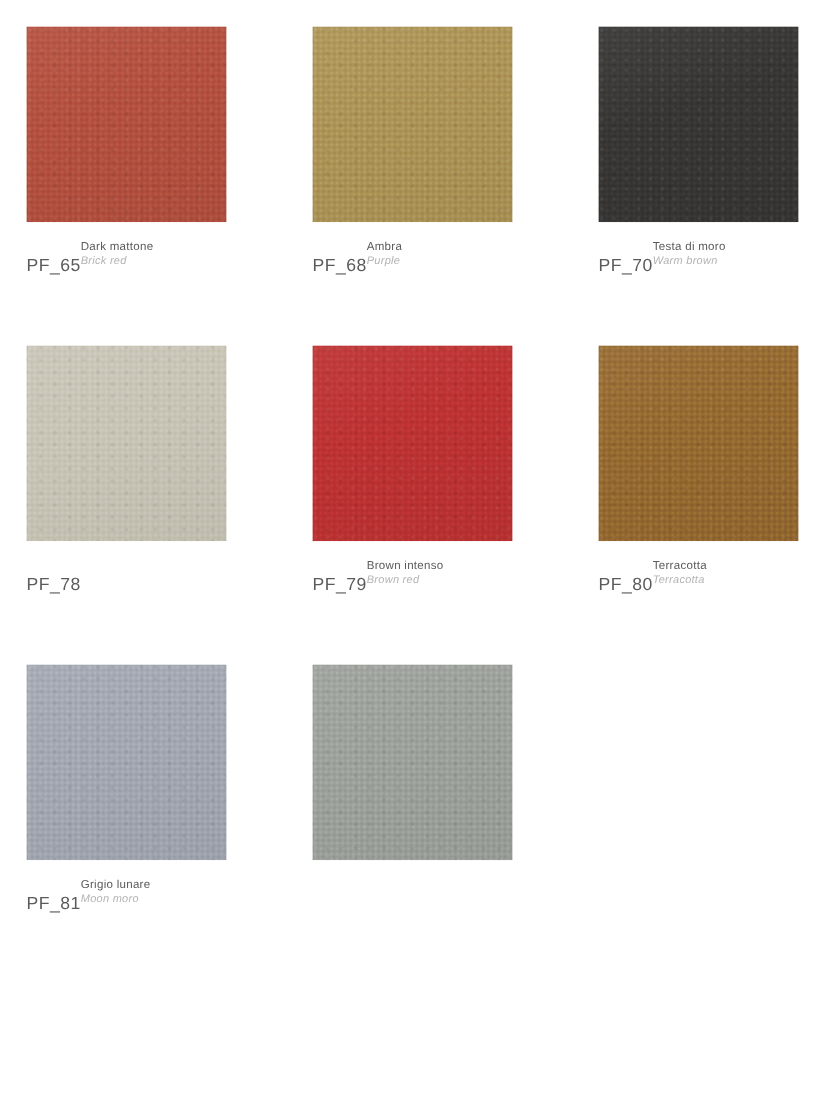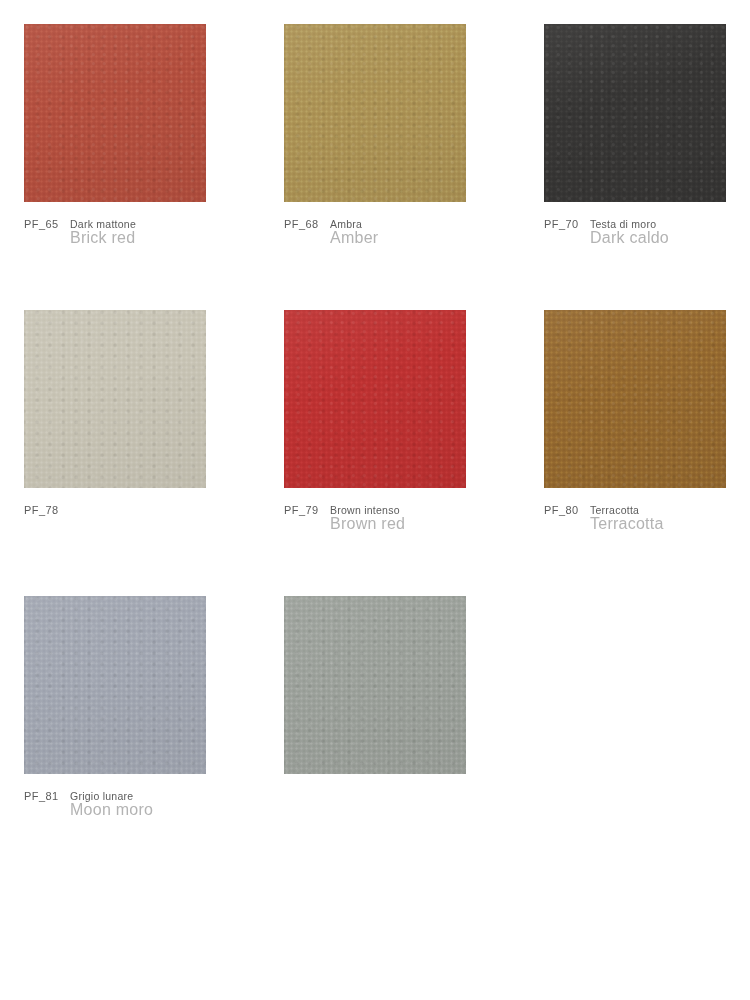--- a/index.html
+++ b/index.html
@@ -77,43 +77,45 @@
   }
 
   
   .swatch-caption {
     display: flex;
     align-items: flex-start;
     margin-top: 15px;
   }
   .swatch-code {
     flex: 0 0 46px;
-    font-size: 11px;
+    font-size: 16px;
     line-height: 14px;
     letter-spacing: 0.45px;
     color: #5b5b5b;
     white-space: nowrap;
+    margin-top: 18px;
   }
   .swatch-names {
     flex: 1 1 auto;
     min-width: 0;
   }
   .swatch-name-it {
     font-size: 10.5px;
     line-height: 14px;
     letter-spacing: 0.25px;
     color: #5b5b5b;
     white-space: nowrap;
   }
   .swatch-name-en {
-    font-size: 16px;
+    font-size: 10px;
     line-height: 14px;
     letter-spacing: 0.25px;
     color: #b3b3b3;
     white-space: nowrap;
+    font-style: italic;
   }
 </style>
 </head>
 <body>
 
 <div id="catalog-page">
   <div class="swatch-grid">
       <div class="swatch-cell">
         <div class="swatch-chip">
           <div class="chip-base" style="background: rgb(180, 80, 63);"></div>
@@ -133,36 +135,36 @@
         <div class="swatch-chip">
           <div class="chip-base" style="background: rgb(173, 148, 86);"></div>
           <div class="chip-grain"></div>
           <div class="chip-grain-coarse"></div>
           <div class="chip-shade"></div>
         </div>
         <div class="swatch-caption">
           <div class="swatch-code">PF_68</div>
           <div class="swatch-names">
             <div class="swatch-name-it">Ambra</div>
-            <div class="swatch-name-en">Amber</div>
+            <div class="swatch-name-en">Purple</div>
           </div>
         </div>
       </div>
       <div class="swatch-cell">
         <div class="swatch-chip">
           <div class="chip-base" style="background: rgb(55, 54, 53);"></div>
           <div class="chip-grain"></div>
           <div class="chip-grain-coarse"></div>
           <div class="chip-shade"></div>
         </div>
         <div class="swatch-caption">
           <div class="swatch-code">PF_70</div>
           <div class="swatch-names">
             <div class="swatch-name-it">Testa di moro</div>
-            <div class="swatch-name-en">Dark caldo</div>
+            <div class="swatch-name-en">Warm brown</div>
           </div>
         </div>
       </div>
       <div class="swatch-cell">
         <div class="swatch-chip">
           <div class="chip-base" style="background: rgb(201, 197, 182);"></div>
           <div class="chip-grain"></div>
           <div class="chip-grain-coarse"></div>
           <div class="chip-shade"></div>
         </div>

